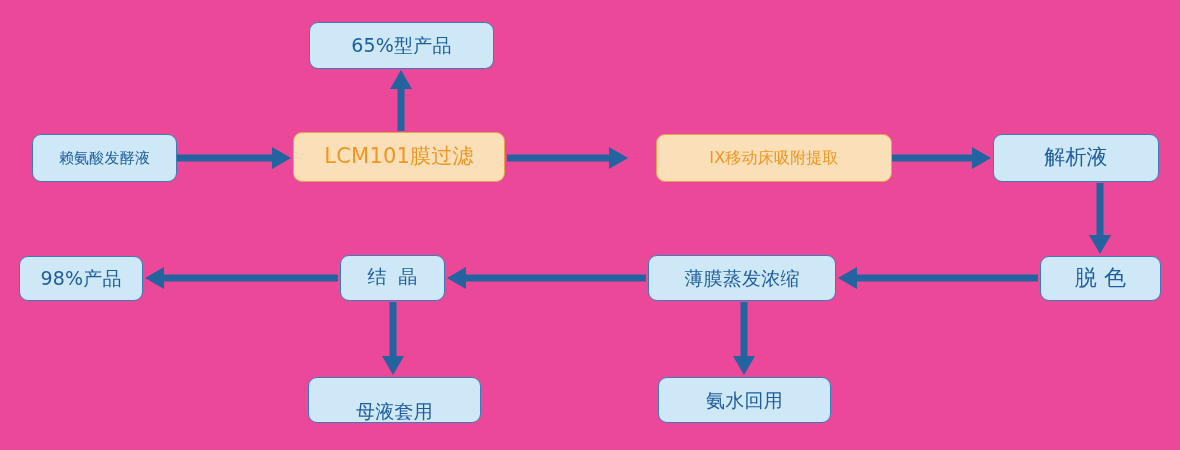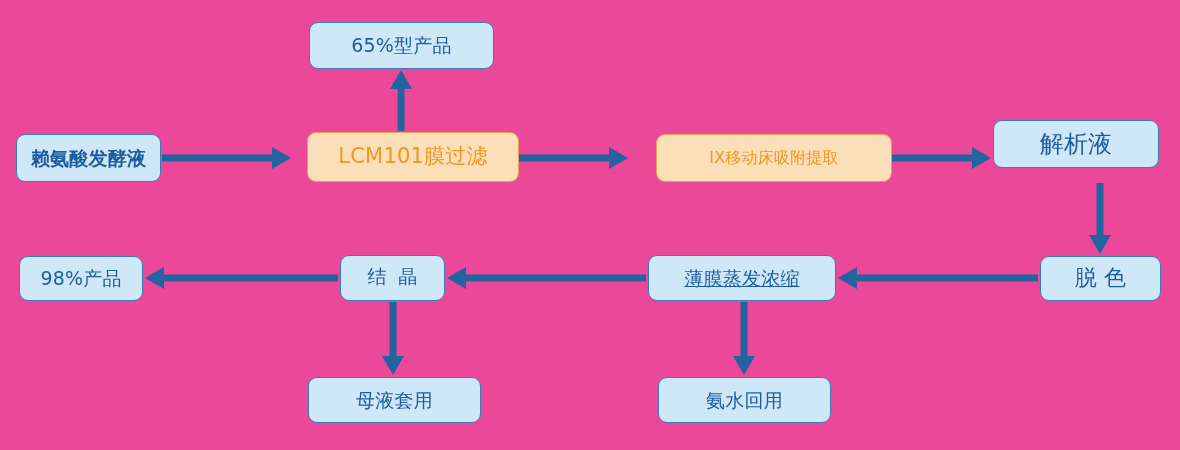--- a/index.html
+++ b/index.html
@@ -105,24 +105,24 @@
         </svg>
       </div>
       <div class="edge" style="left: 123px; top: 256px; width: 237px; height: 44px;">
         <svg width="237" height="44" viewBox="0 0 237 44">
           <polygon points="215,18.5 41,18.5 41,11 22,22 41,33 41,25.5 215,25.5" fill="#23639f"></polygon>
         </svg>
       </div>
     </div>
   <div id="node-layer">
       <div class="node blue" style="left: 309px; top: 22px; width: 185px; height: 47px; font-size: 19px;"><span class="label">65%型产品</span></div>
-      <div class="node blue" style="left: 16px; top: 134px; width: 145px; height: 48px; font-size: 19px; font-weight: bold;"><span class="label">赖氨酸发酵液</span></div>
-      <div class="node orange" style="left: 307px; top: 132px; width: 212px; height: 50px; font-size: 21px;"><span class="label">LCM101膜过滤</span></div>
+      <div class="node blue" style="left: 32px; top: 134px; width: 145px; height: 48px; font-size: 15px;"><span class="label">赖氨酸发酵液</span></div>
+      <div class="node orange" style="left: 293px; top: 132px; width: 212px; height: 50px; font-size: 21px;"><span class="label">LCM101膜过滤</span></div>
       <div class="node orange" style="left: 656px; top: 134px; width: 236px; height: 48px; font-size: 16px;"><span class="label">IX移动床吸附提取</span></div>
-      <div class="node blue" style="left: 993px; top: 120px; width: 166px; height: 48px; font-size: 24px;"><span class="label">解析液</span></div>
+      <div class="node blue" style="left: 993px; top: 134px; width: 166px; height: 48px; font-size: 21px;"><span class="label">解析液</span></div>
       <div class="node blue" style="left: 1040px; top: 256px; width: 121px; height: 45px; font-size: 22px;"><span class="label">脱 色</span></div>
-      <div class="node blue" style="left: 648px; top: 255px; width: 188px; height: 46px; font-size: 19px; text-decoration: underline;"><span class="label">薄膜蒸发浓缩</span></div>
+      <div class="node blue" style="left: 648px; top: 255px; width: 188px; height: 46px; font-size: 19px;"><span class="label">薄膜蒸发浓缩</span></div>
       <div class="node blue" style="left: 340px; top: 255px; width: 105px; height: 46px; font-size: 19px; font-family: Liberation Mono, monospace;"><span class="label">结 晶</span></div>
       <div class="node blue" style="left: 19px; top: 256px; width: 124px; height: 45px; font-size: 19px;"><span class="label">98%产品</span></div>
-      <div class="node blue" style="left: 308px; top: 377px; width: 173px; height: 46px; font-size: 19px;"><span class="label">母液套用</span></div>
+      <div class="node blue" style="left: 308px; top: 377px; width: 173px; height: 46px; font-size: 19px; align-items: flex-end;"><span class="label">母液套用</span></div>
       <div class="node blue" style="left: 658px; top: 377px; width: 173px; height: 46px; font-size: 19px; justify-content: center;"><span class="label">氨水回用</span></div>
     </div>
 </div>
 
 </body></html>

